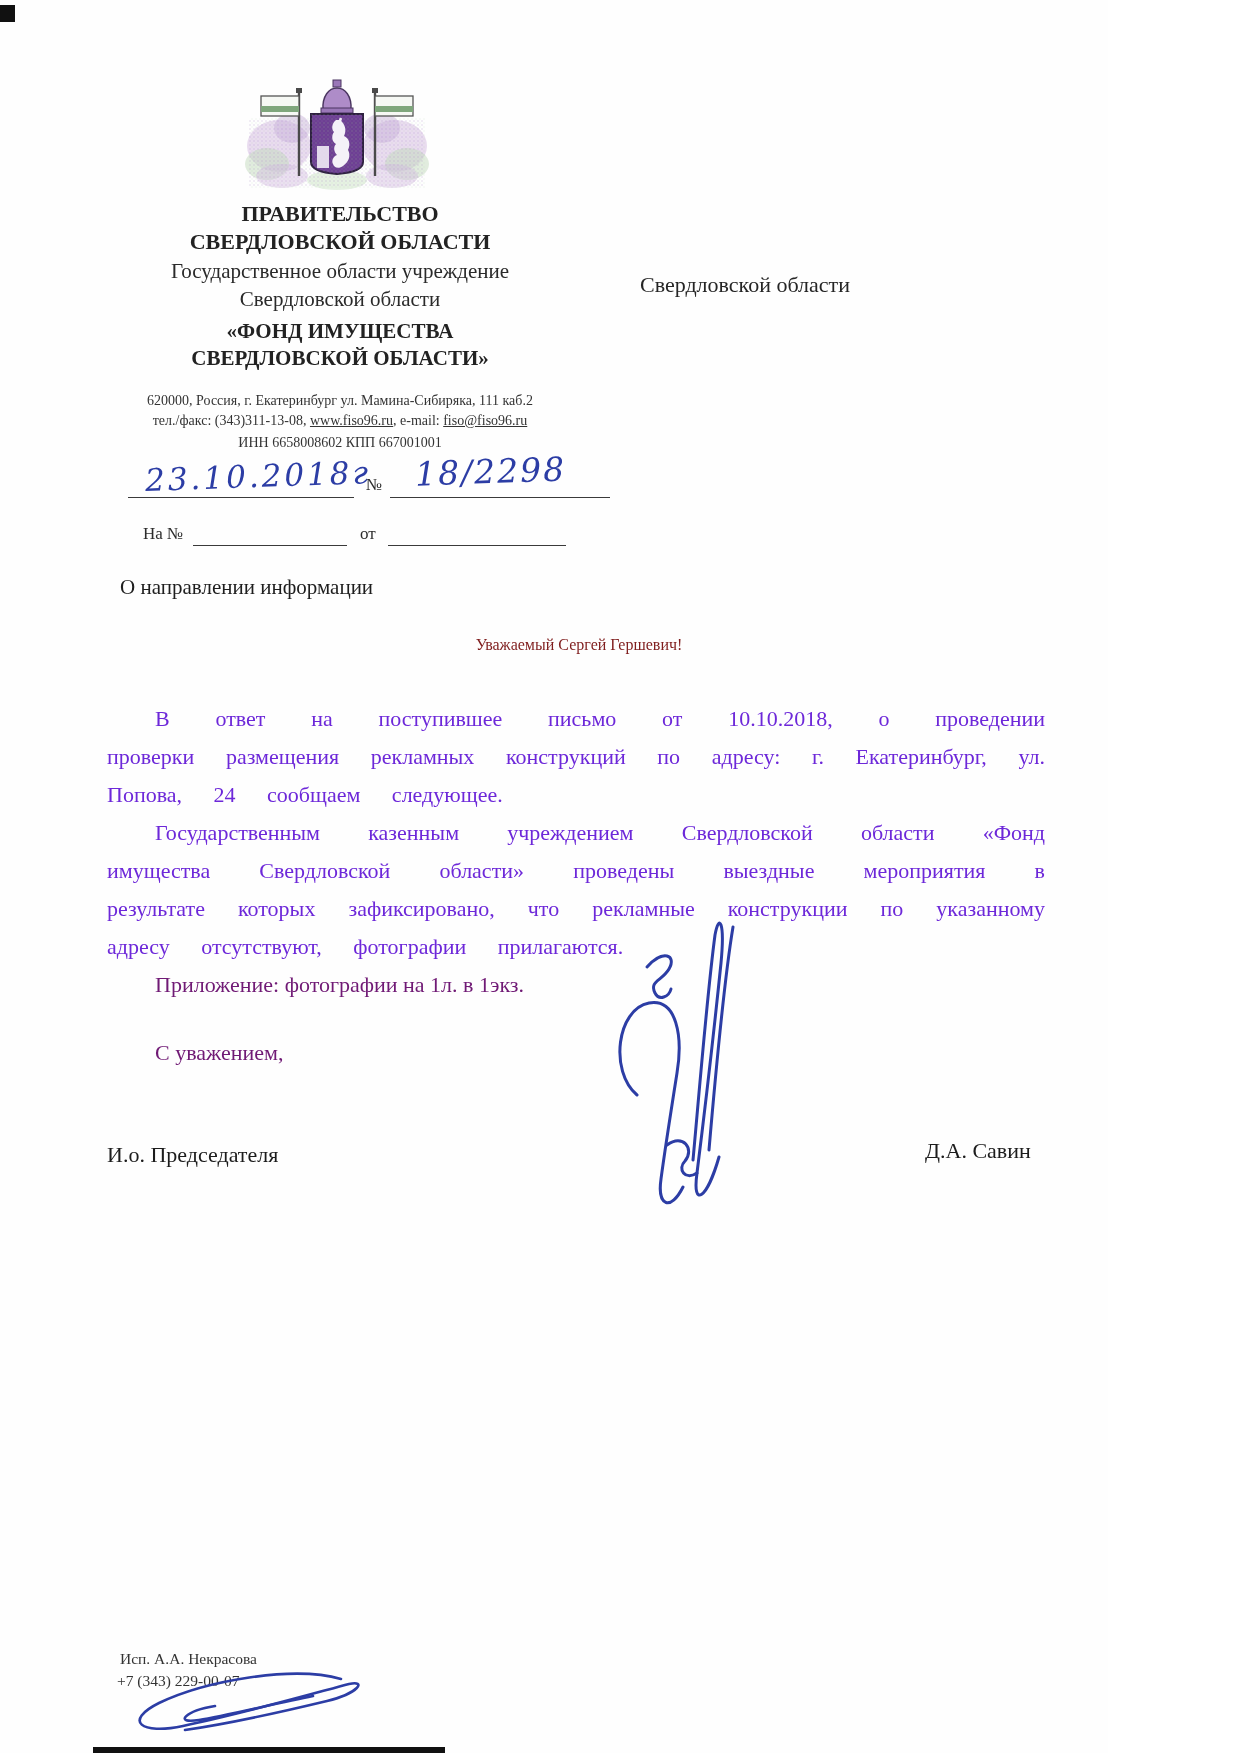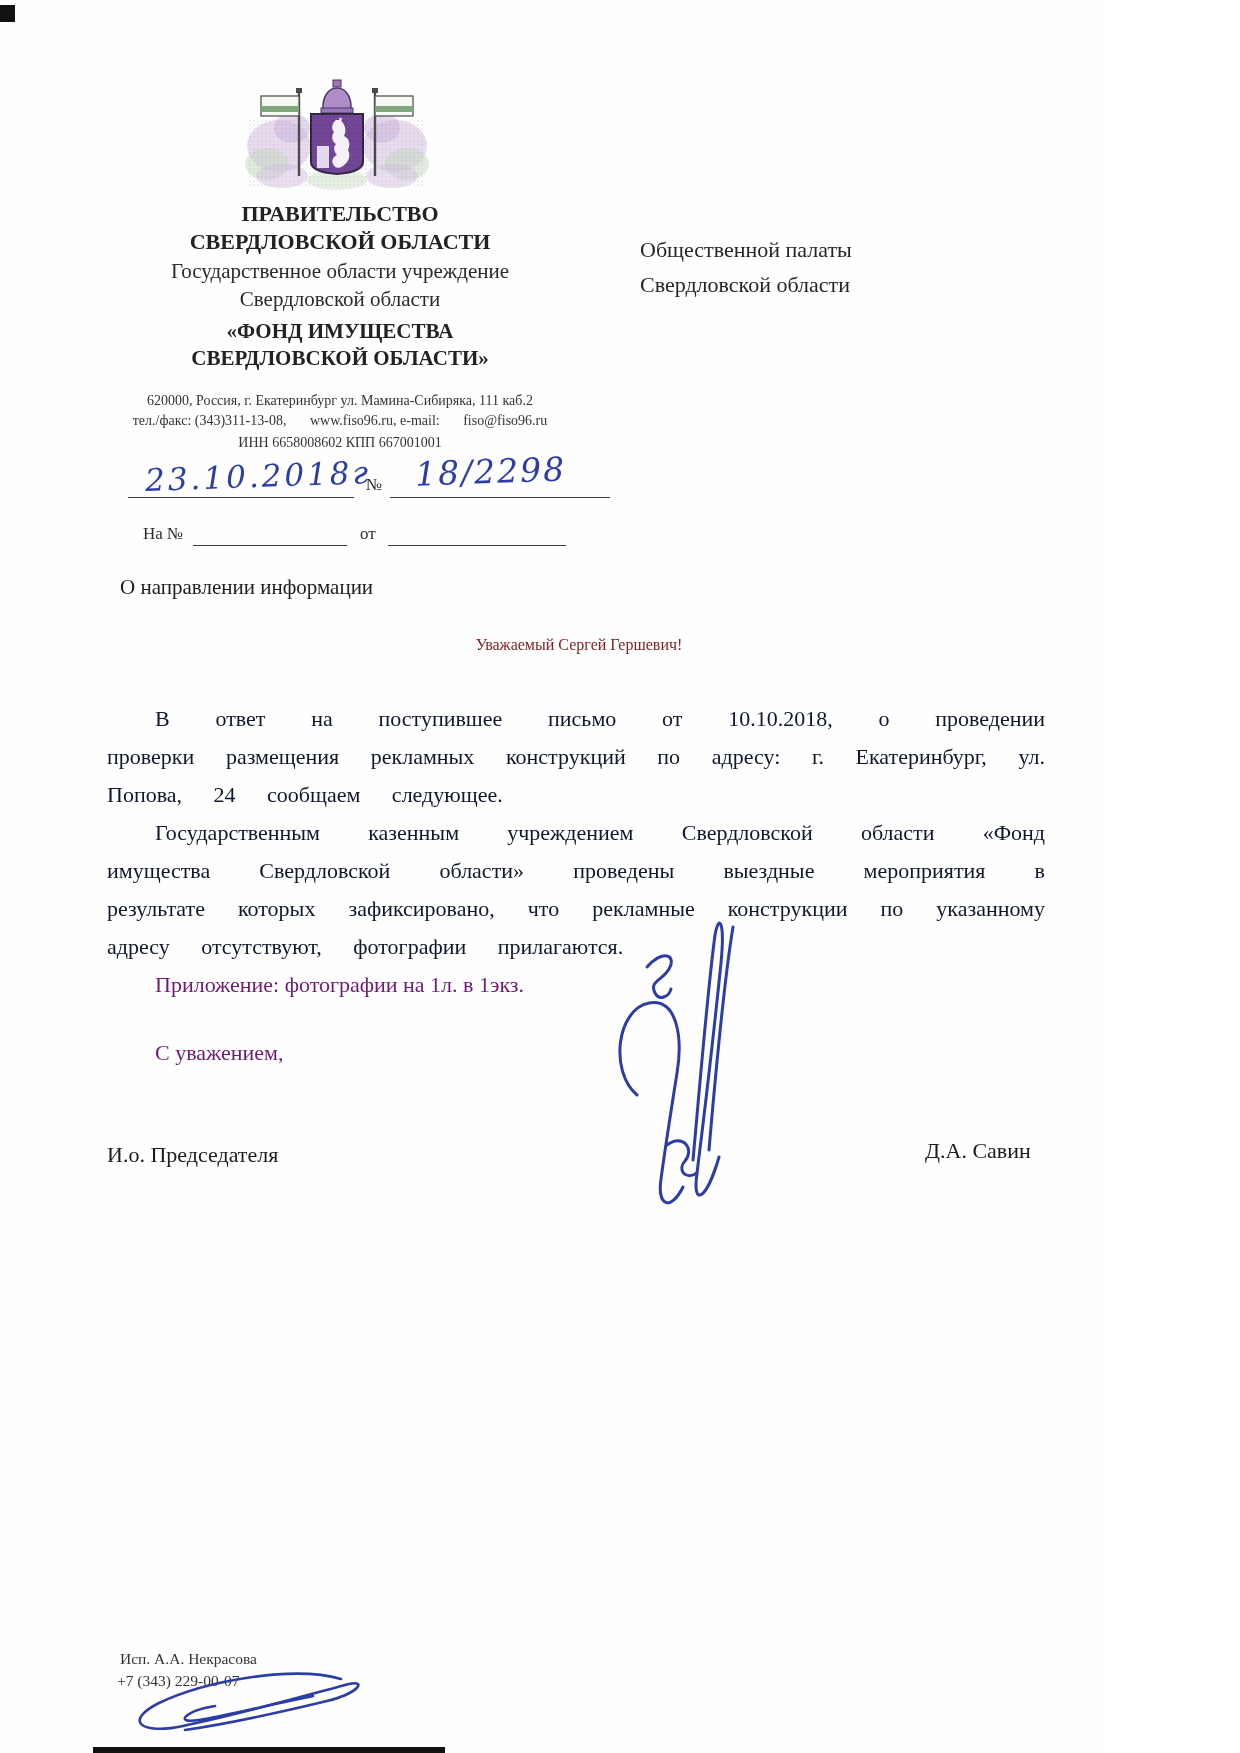--- a/index.html
+++ b/index.html
@@ -10,39 +10,39 @@
     font-family:"Liberation Serif", serif;
     color:#1f1f1f;
     overflow:hidden;
   }
   .abs{position:absolute;}
   
   .lh-center{left:110px;width:460px;text-align:center;}
   .org-bold{font-weight:bold;font-size:22px;line-height:27px;color:#222;}
   .org-reg{font-size:21px;line-height:25px;color:#2a2a2a;}
   .addr{font-size:14px;line-height:18px;color:#333;}
-  .lnk{margin-left:20px;}
+  .lnk{text-decoration:underline;}
   
   .rule{border-bottom:1.4px solid #3a3a3a;height:0;}
   .hw{
     font-family:"DejaVu Serif", serif;
     font-style:italic;
     color:#2c3da5;
   }
   .hw-date{font-size:31px;letter-spacing:3px;transform:rotate(-2deg);}
   .hw-num{font-size:33px;letter-spacing:2px;transform:rotate(-2deg);}
   .ref-label{font-size:17px;color:#2c2c2c;}
   
   .addressee{left:640px;width:420px;font-size:22px;line-height:34px;color:#252525;}
   
   .subject{font-size:21px;color:#1e1e1e;}
   .salutation{font-size:16px;color:#7f1d1d;}
   .body-text{
     width:938px;
-    font-size:22px;line-height:38px;color:#0f172a;
+    font-size:22px;line-height:38px;color:#6d28d9;
     text-align:justify;
   }
   .body-text p{margin:0;text-indent:48px;word-spacing:26px;}
   .plain-line{font-size:22px;color:#701a75;text-indent:48px;}
   .sig-row-text{font-size:22px;color:#1c1c1c;}
   
   .footer-text{font-size:15.5px;line-height:21px;color:#333;}
   .artifact{background:#111;}
   svg{display:block;}
 </style>
@@ -125,21 +125,20 @@
   <div class="abs rule" style="left:128px;top:497px;width:226px;"></div>
   <div class="abs ref-label" style="left:366px;top:475px;">№</div>
   <div class="abs hw hw-num" style="left:415px;top:452px;">18/2298</div>
   <div class="abs rule" style="left:390px;top:497px;width:220px;"></div>
 
   <div class="abs ref-label" style="left:143px;top:524px;">На №</div>
   <div class="abs rule" style="left:193px;top:545px;width:154px;"></div>
   <div class="abs ref-label" style="left:360px;top:524px;text-align:right;">от</div>
   <div class="abs rule" style="left:388px;top:545px;width:178px;"></div>
 
-  <div class="abs addressee" style="top:233px;">Общественной палаты</div>
   <div class="abs addressee" style="top:268px;">Свердловской области</div>
 
   <div class="abs subject" style="left:120px;top:575px;">О направлении информации</div>
   <div class="abs salutation" style="left:110px;top:636px;width:938px;text-align:center;">Уважаемый Сергей Гершевич!</div>
 
   <div class="abs body-text" style="left:107px;top:700px;">
     <p>В ответ на поступившее письмо от 10.10.2018, о проведении проверки размещения рекламных конструкций по адресу: г. Екатеринбург, ул. Попова, 24 сообщаем следующее.</p>
     <p>Государственным казенным учреждением Свердловской области «Фонд имущества Свердловской области» проведены выездные мероприятия в результате которых зафиксировано, что рекламные конструкции по указанному адресу отсутствуют, фотографии прилагаются.</p>
   </div>
   <div class="abs plain-line" style="left:107px;top:972px;">Приложение: фотографии на 1л. в 1экз.</div>

